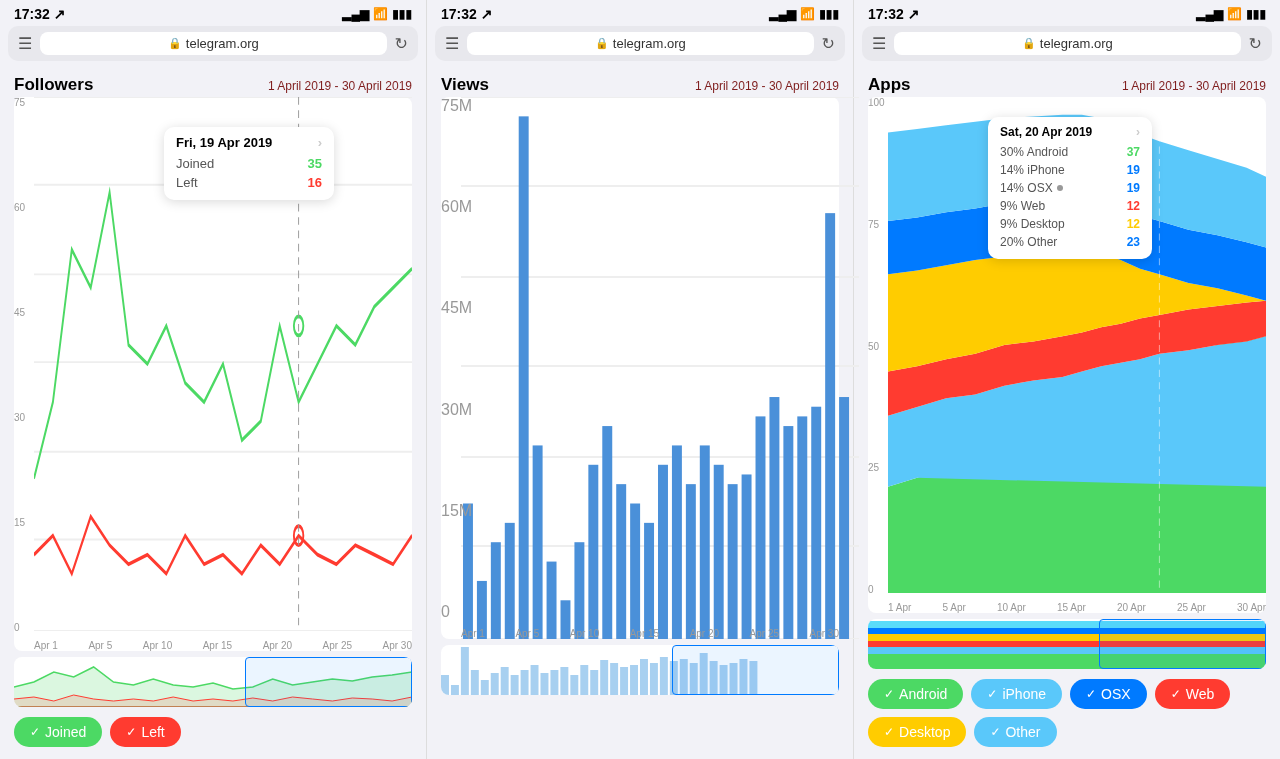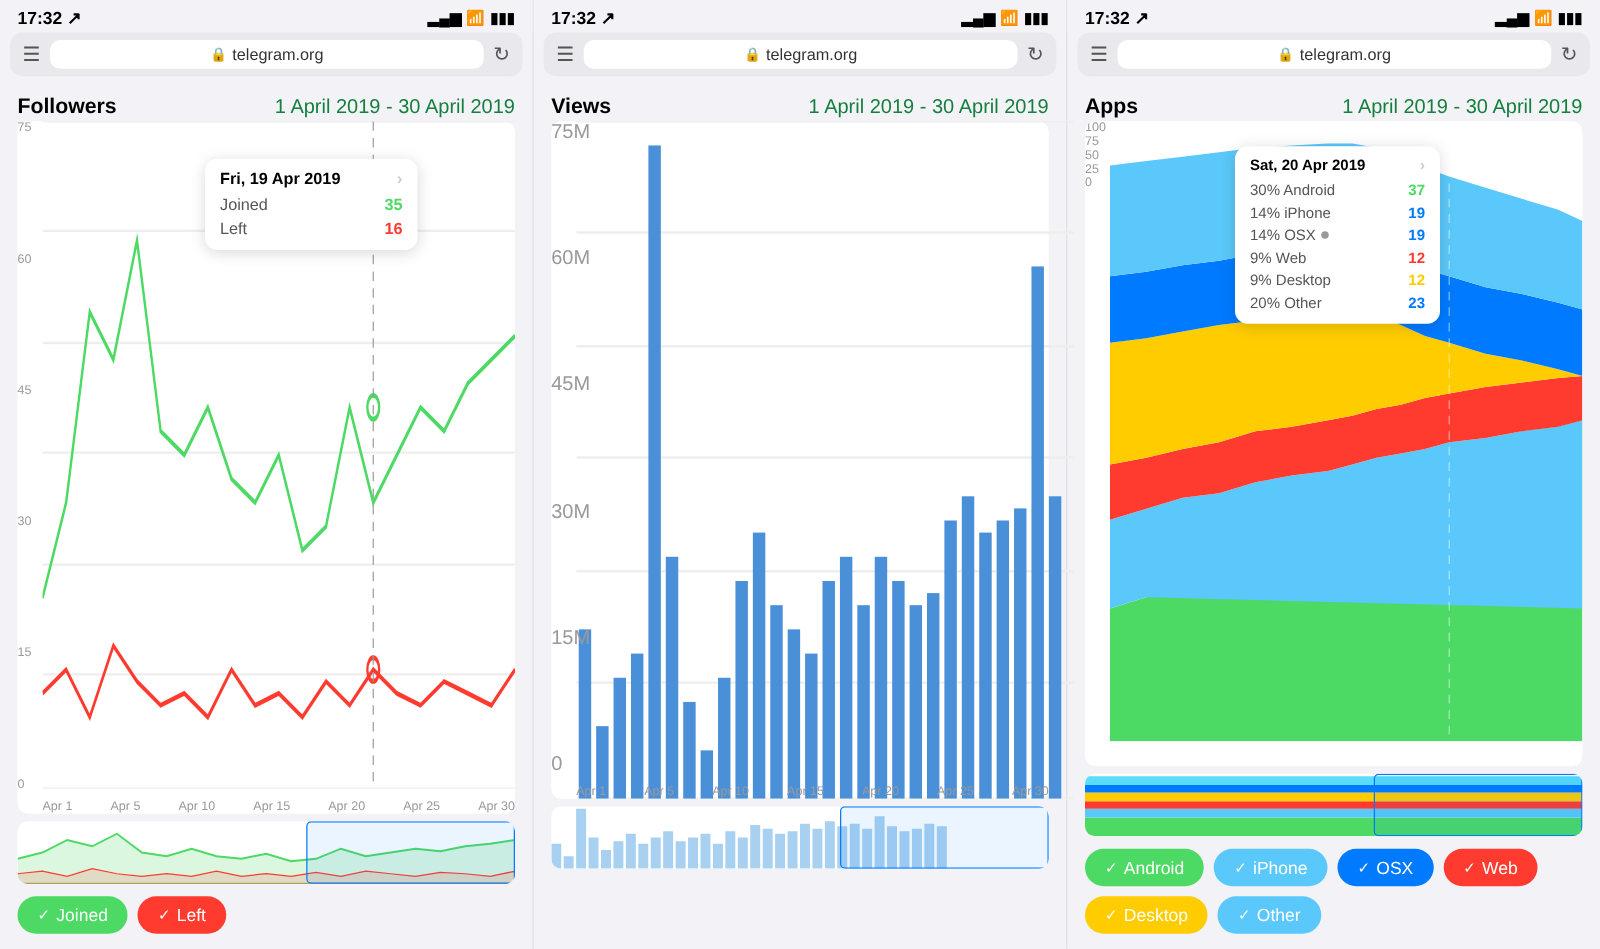--- a/index.html
+++ b/index.html
@@ -77,21 +77,21 @@
       flex-direction: column;
     }
 
     .chart-header {
       display: flex;
       justify-content: space-between;
       align-items: baseline;
       margin-bottom: 2px;
     }
     .chart-title { font-size: 17px; font-weight: 700; color: #000; }
-    .chart-date { font-size: 16px; color: #15803d; }
+    .chart-date { font-size: 12px; color: #7f1d1d; }
 
     
     .chart-area {
       flex: 1;
       position: relative;
       background: white;
       border-radius: 8px;
       overflow: visible;
     }
 
@@ -467,28 +467,37 @@
 
           <polygon fill="#ffcc00" points="0,100 30,98 60,95 90,92 120,90 150,88 180,87 200,86 220,88 240,92 260,97 280,100 310,105 340,108 370,112 390,115 390,115 370,116 340,118 310,120 280,123 260,125 240,128 220,130 200,133 180,135 150,138 120,140 90,145 60,148 30,152 0,155"></polygon>
 
           <polygon fill="#007aff" points="0,70 30,68 60,65 90,63 120,60 150,58 180,57 200,56 220,58 240,62 260,67 280,70 310,75 340,78 370,82 390,85 390,115 370,112 340,108 310,105 280,100 260,97 240,92 220,88 200,86 180,87 150,88 120,90 90,92 60,95 30,98 0,100"></polygon>
 
           <polygon fill="#5ac8fa" points="0,20 30,18 60,16 90,14 120,12 150,11 180,10 200,10 220,12 240,16 260,21 280,25 310,30 340,35 370,40 390,45 390,85 370,82 340,78 310,75 280,70 260,67 240,62 220,58 200,56 180,57 150,58 120,60 90,63 60,65 30,68 0,70"></polygon>
 
           <line x1="280" y1="0" x2="280" y2="280" stroke="rgba(255,255,255,0.5)" stroke-width="1" stroke-dasharray="4,3"></line>
         </svg>
 
-        <div style="position:absolute;top:0;bottom:18px;left:0;width:20px;display:flex;flex-direction:column;font-size:10px;color:#999;">
+        <div style="position:absolute;top:0;bottom:18px;left:0;width:20px;display:flex;flex-direction:column;justify-content:space-between;font-size:10px;color:#999;">
           <span>100</span>
           <span>75</span>
           <span>50</span>
           <span>25</span>
           <span>0</span>
         </div>
 
+        <div style="position:absolute;bottom:0;left:20px;right:0;display:flex;justify-content:space-between;font-size:10px;color:#999;">
+          <span>1 Apr</span>
+          <span>5 Apr</span>
+          <span>10 Apr</span>
+          <span>15 Apr</span>
+          <span>20 Apr</span>
+          <span>25 Apr</span>
+          <span>30 Apr</span>
+        </div>
 
         <div class="tooltip" style="left:120px;top:20px;width:164px;font-size:12px;">
           <div class="tooltip-header">
             <span>Sat, 20 Apr 2019</span>
             <span style="color:#ccc;">›</span>
           </div>
           <div class="tooltip-row">
             <span class="tooltip-label">30% Android</span>
             <span class="tooltip-value-green">37</span>
           </div>

